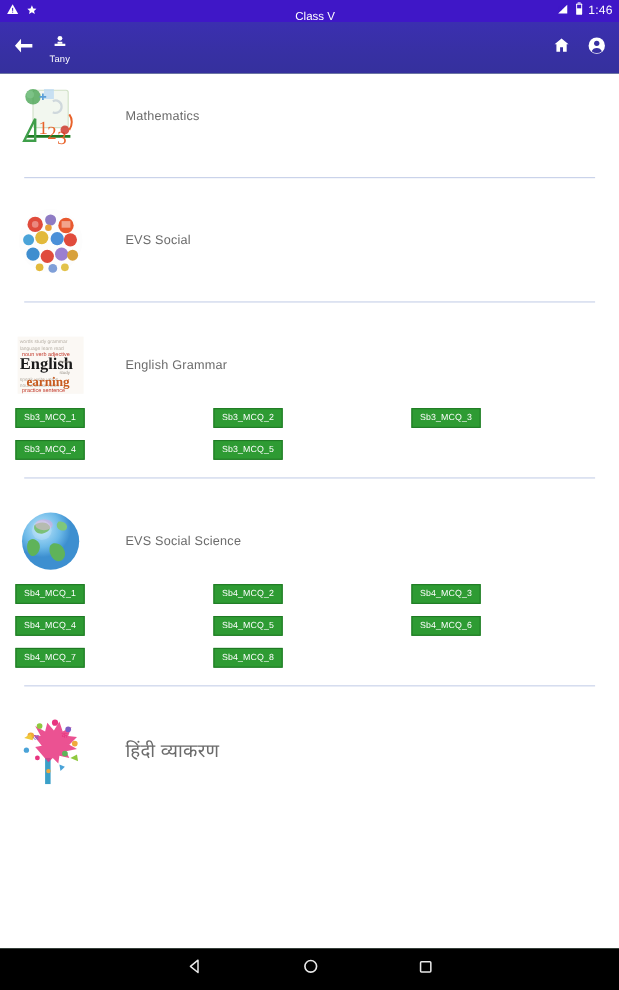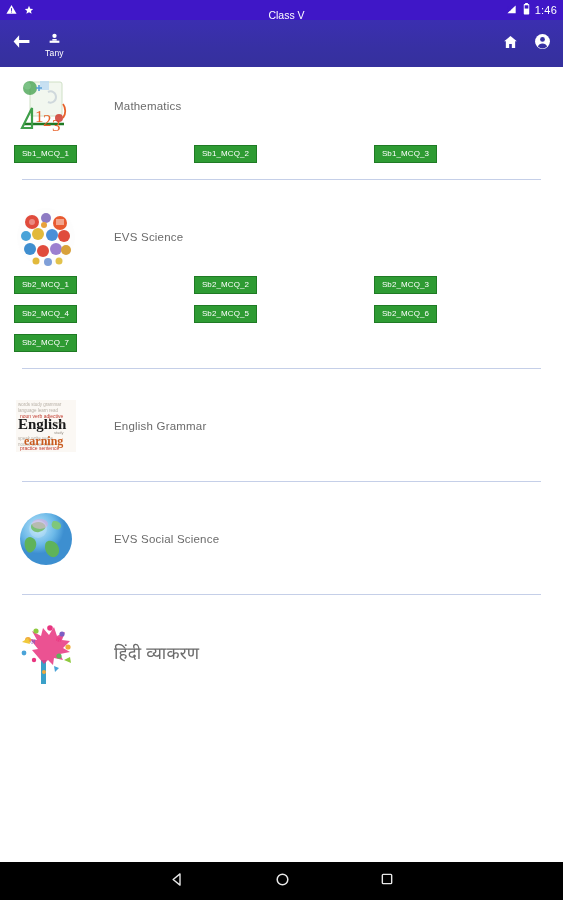--- a/index.html
+++ b/index.html
@@ -226,25 +226,20 @@
             <path d="M10 50h40" stroke="#1f7a24" stroke-width="2.6"></path>
             <path d="M8 54 18 34l0 20Z" fill="none" stroke="#3f9f4a" stroke-width="2.2"></path>
             <text x="21" y="48" font-family="Liberation Serif, serif" font-size="17" fill="#e8622a">1</text>
             <text x="29" y="52" font-family="Liberation Serif, serif" font-size="17" fill="#e8622a">2</text>
             <text x="38" y="57" font-family="Liberation Serif, serif" font-size="17" fill="#e8622a">3</text>
             <circle cx="45" cy="44" r="4" fill="#cf3b2f" opacity=".85"></circle>
             <path d="M49 30c3 4 3 10 0 14" fill="none" stroke="#e8622a" stroke-width="1.8"></path>
           </svg>
         </div>
         <span class="subject-name">Mathematics</span>
-      </div>
-      <div class="mcq-grid">
-        <div class="mcq-btn">Sb1_MCQ_1</div>
-        <div class="mcq-btn">Sb1_MCQ_2</div>
-        <div class="mcq-btn">Sb1_MCQ_3</div>
       </div>
       <div class="divider"></div>
       <div class="sub-spacer"></div>
     </div>
 
     <div class="subject">
       <div class="subject-head">
         <div class="subject-icon">
           <svg viewBox="0 0 64 64">
             <circle cx="32" cy="32" r="29" fill="#fdfdfd"></circle>
@@ -260,30 +255,21 @@
             <circle cx="42" cy="44" r="6" fill="#9b7fd0"></circle>
             <circle cx="52" cy="45" r="5" fill="#d8a13b"></circle>
             <circle cx="22" cy="56" r="3.5" fill="#e2b93b"></circle>
             <circle cx="34" cy="57" r="4" fill="#7f9fd8"></circle>
             <circle cx="45" cy="56" r="3.5" fill="#e2c24b"></circle>
             <circle cx="30" cy="20" r="3" fill="#e8a23b"></circle>
             <circle cx="18" cy="17" r="3" fill="#ffffff" opacity=".35"></circle>
             <rect x="42" y="14" width="8" height="6" fill="#ffffff" opacity=".45"></rect>
           </svg>
         </div>
-        <span class="subject-name">EVS Science</span>
-      </div>
-      <div class="mcq-grid">
-        <div class="mcq-btn">Sb2_MCQ_1</div>
-        <div class="mcq-btn">Sb2_MCQ_2</div>
-        <div class="mcq-btn">Sb2_MCQ_3</div>
-        <div class="mcq-btn">Sb2_MCQ_4</div>
-        <div class="mcq-btn">Sb2_MCQ_5</div>
-        <div class="mcq-btn">Sb2_MCQ_6</div>
-        <div class="mcq-btn">Sb2_MCQ_7</div>
+        <span class="subject-name">EVS Social</span>
       </div>
       <div class="divider"></div>
       <div class="sub-spacer"></div>
     </div>
 
     <div class="subject">
       <div class="subject-head">
         <div class="subject-icon">
           <svg viewBox="0 0 64 64">
             <rect x="2" y="6" width="60" height="52" fill="#fbf8f4"></rect>
@@ -300,20 +286,27 @@
             <text x="4" y="35" font-family="Liberation Serif, serif" font-size="15" font-weight="bold" fill="#1a1a1a">English</text>
             <text x="10" y="51" font-family="Liberation Serif, serif" font-size="12" font-weight="bold" fill="#c85a1e">earning</text>
             <g font-family="Liberation Sans, sans-serif" font-size="4" fill="#9a948b">
               <text x="40" y="30">tense</text>
               <text x="40" y="40">study</text>
             </g>
           </svg>
         </div>
         <span class="subject-name">English Grammar</span>
       </div>
+      <div class="mcq-grid">
+        <div class="mcq-btn">Sb3_MCQ_1</div>
+        <div class="mcq-btn">Sb3_MCQ_2</div>
+        <div class="mcq-btn">Sb3_MCQ_3</div>
+        <div class="mcq-btn">Sb3_MCQ_4</div>
+        <div class="mcq-btn">Sb3_MCQ_5</div>
+      </div>
       <div class="divider"></div>
       <div class="sub-spacer"></div>
     </div>
 
     <div class="subject">
       <div class="subject-head">
         <div class="subject-icon">
           <svg viewBox="0 0 64 64">
             <defs>
               <radialGradient id="globeg" cx="35%" cy="28%">
@@ -325,20 +318,30 @@
             <circle cx="32" cy="32" r="26" fill="url(#globeg)"></circle>
             <path d="M20 16c4-2 9-1 11 2s-2 6-6 7-8-2-8-5 1-3 3-4Z" fill="#5fb35a"></path>
             <path d="M16 30c5 1 7 5 6 9s-5 8-8 6-4-8-3-11 3-4 5-4Z" fill="#5fb35a"></path>
             <path d="M34 34c6-1 10 3 11 8s-3 9-7 8-7-6-7-10 1-5 3-6Z" fill="#5fb35a"></path>
             <path d="M40 14c4 0 7 2 7 5s-3 4-6 3-4-4-3-6 1-2 2-2Z" fill="#7fc77a"></path>
             <ellipse cx="26" cy="17" rx="8" ry="5" fill="#e0a6d8" opacity=".55"></ellipse>
             <circle cx="24" cy="22" r="9" fill="#ffffff" opacity=".18"></circle>
           </svg>
         </div>
         <span class="subject-name">EVS Social Science</span>
+      </div>
+      <div class="mcq-grid">
+        <div class="mcq-btn">Sb4_MCQ_1</div>
+        <div class="mcq-btn">Sb4_MCQ_2</div>
+        <div class="mcq-btn">Sb4_MCQ_3</div>
+        <div class="mcq-btn">Sb4_MCQ_4</div>
+        <div class="mcq-btn">Sb4_MCQ_5</div>
+        <div class="mcq-btn">Sb4_MCQ_6</div>
+        <div class="mcq-btn">Sb4_MCQ_7</div>
+        <div class="mcq-btn">Sb4_MCQ_8</div>
       </div>
       <div class="divider"></div>
       <div class="sub-spacer"></div>
     </div>
 
     <div class="subject">
       <div class="subject-head">
         <div class="subject-icon">
           <svg viewBox="0 0 64 64">
             <rect x="27" y="40" width="5" height="24" fill="#3aa0c8"></rect>

